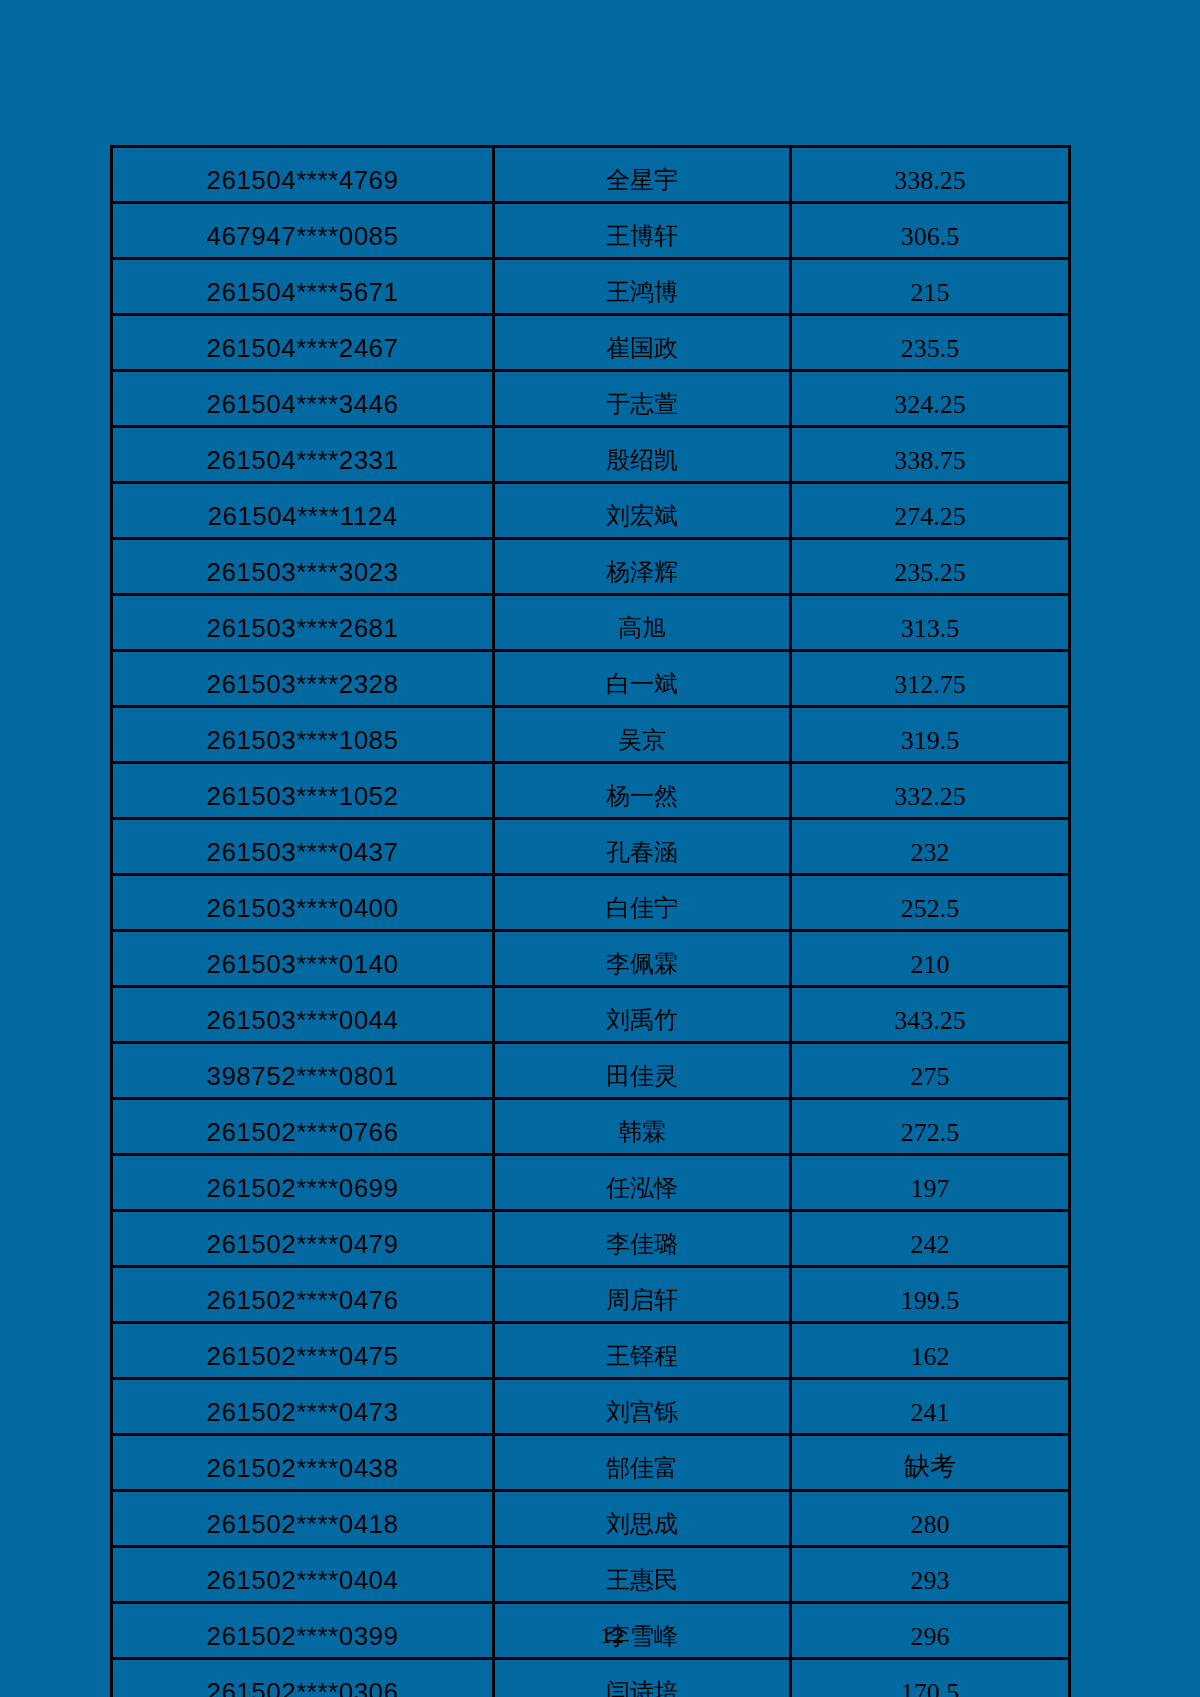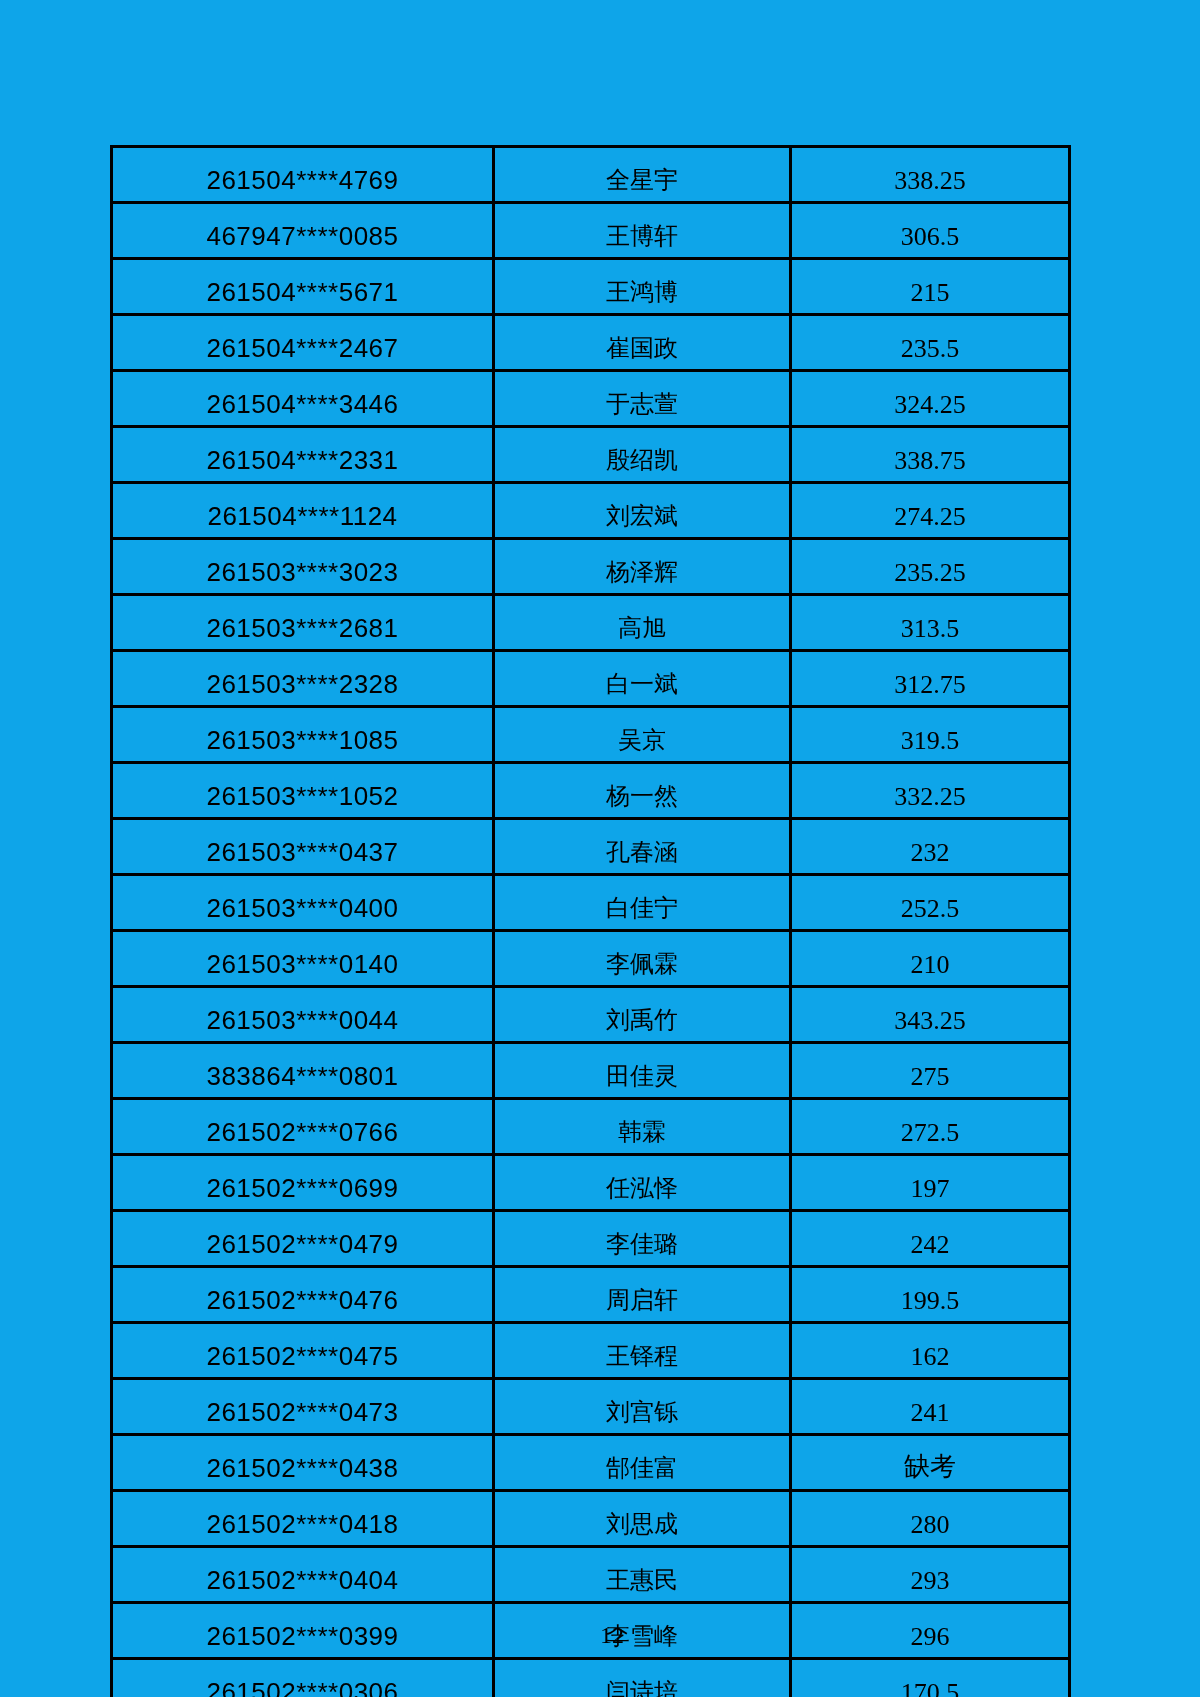--- a/index.html
+++ b/index.html
@@ -1,20 +1,20 @@
 <!DOCTYPE html>
 <html><head>
 <meta charset="utf-8">
 <style>
   html, body { margin: 0; padding: 0; background: #ffffff; }
   .page {
     position: relative;
     width: 1200px;
     height: 1697px;
-    background: #0ea5e9;
+    background: #0369a1;
     color: #000000;
     font-family: "Liberation Sans", sans-serif;
     overflow: hidden;
   }
   table.score-table {
     position: absolute;
     left: 110px;
     top: 145px;
     width: 958px;
     border-collapse: collapse;
@@ -130,21 +130,21 @@
     <td class="cell-id">261503****0140</td>
     <td class="cell-name">李佩霖</td>
     <td class="cell-score">210</td>
   </tr>
         <tr>
     <td class="cell-id">261503****0044</td>
     <td class="cell-name">刘禹竹</td>
     <td class="cell-score">343.25</td>
   </tr>
         <tr>
-    <td class="cell-id">383864****0801</td>
+    <td class="cell-id">398752****0801</td>
     <td class="cell-name">田佳灵</td>
     <td class="cell-score">275</td>
   </tr>
         <tr>
     <td class="cell-id">261502****0766</td>
     <td class="cell-name">韩霖</td>
     <td class="cell-score">272.5</td>
   </tr>
         <tr>
     <td class="cell-id">261502****0699</td>

